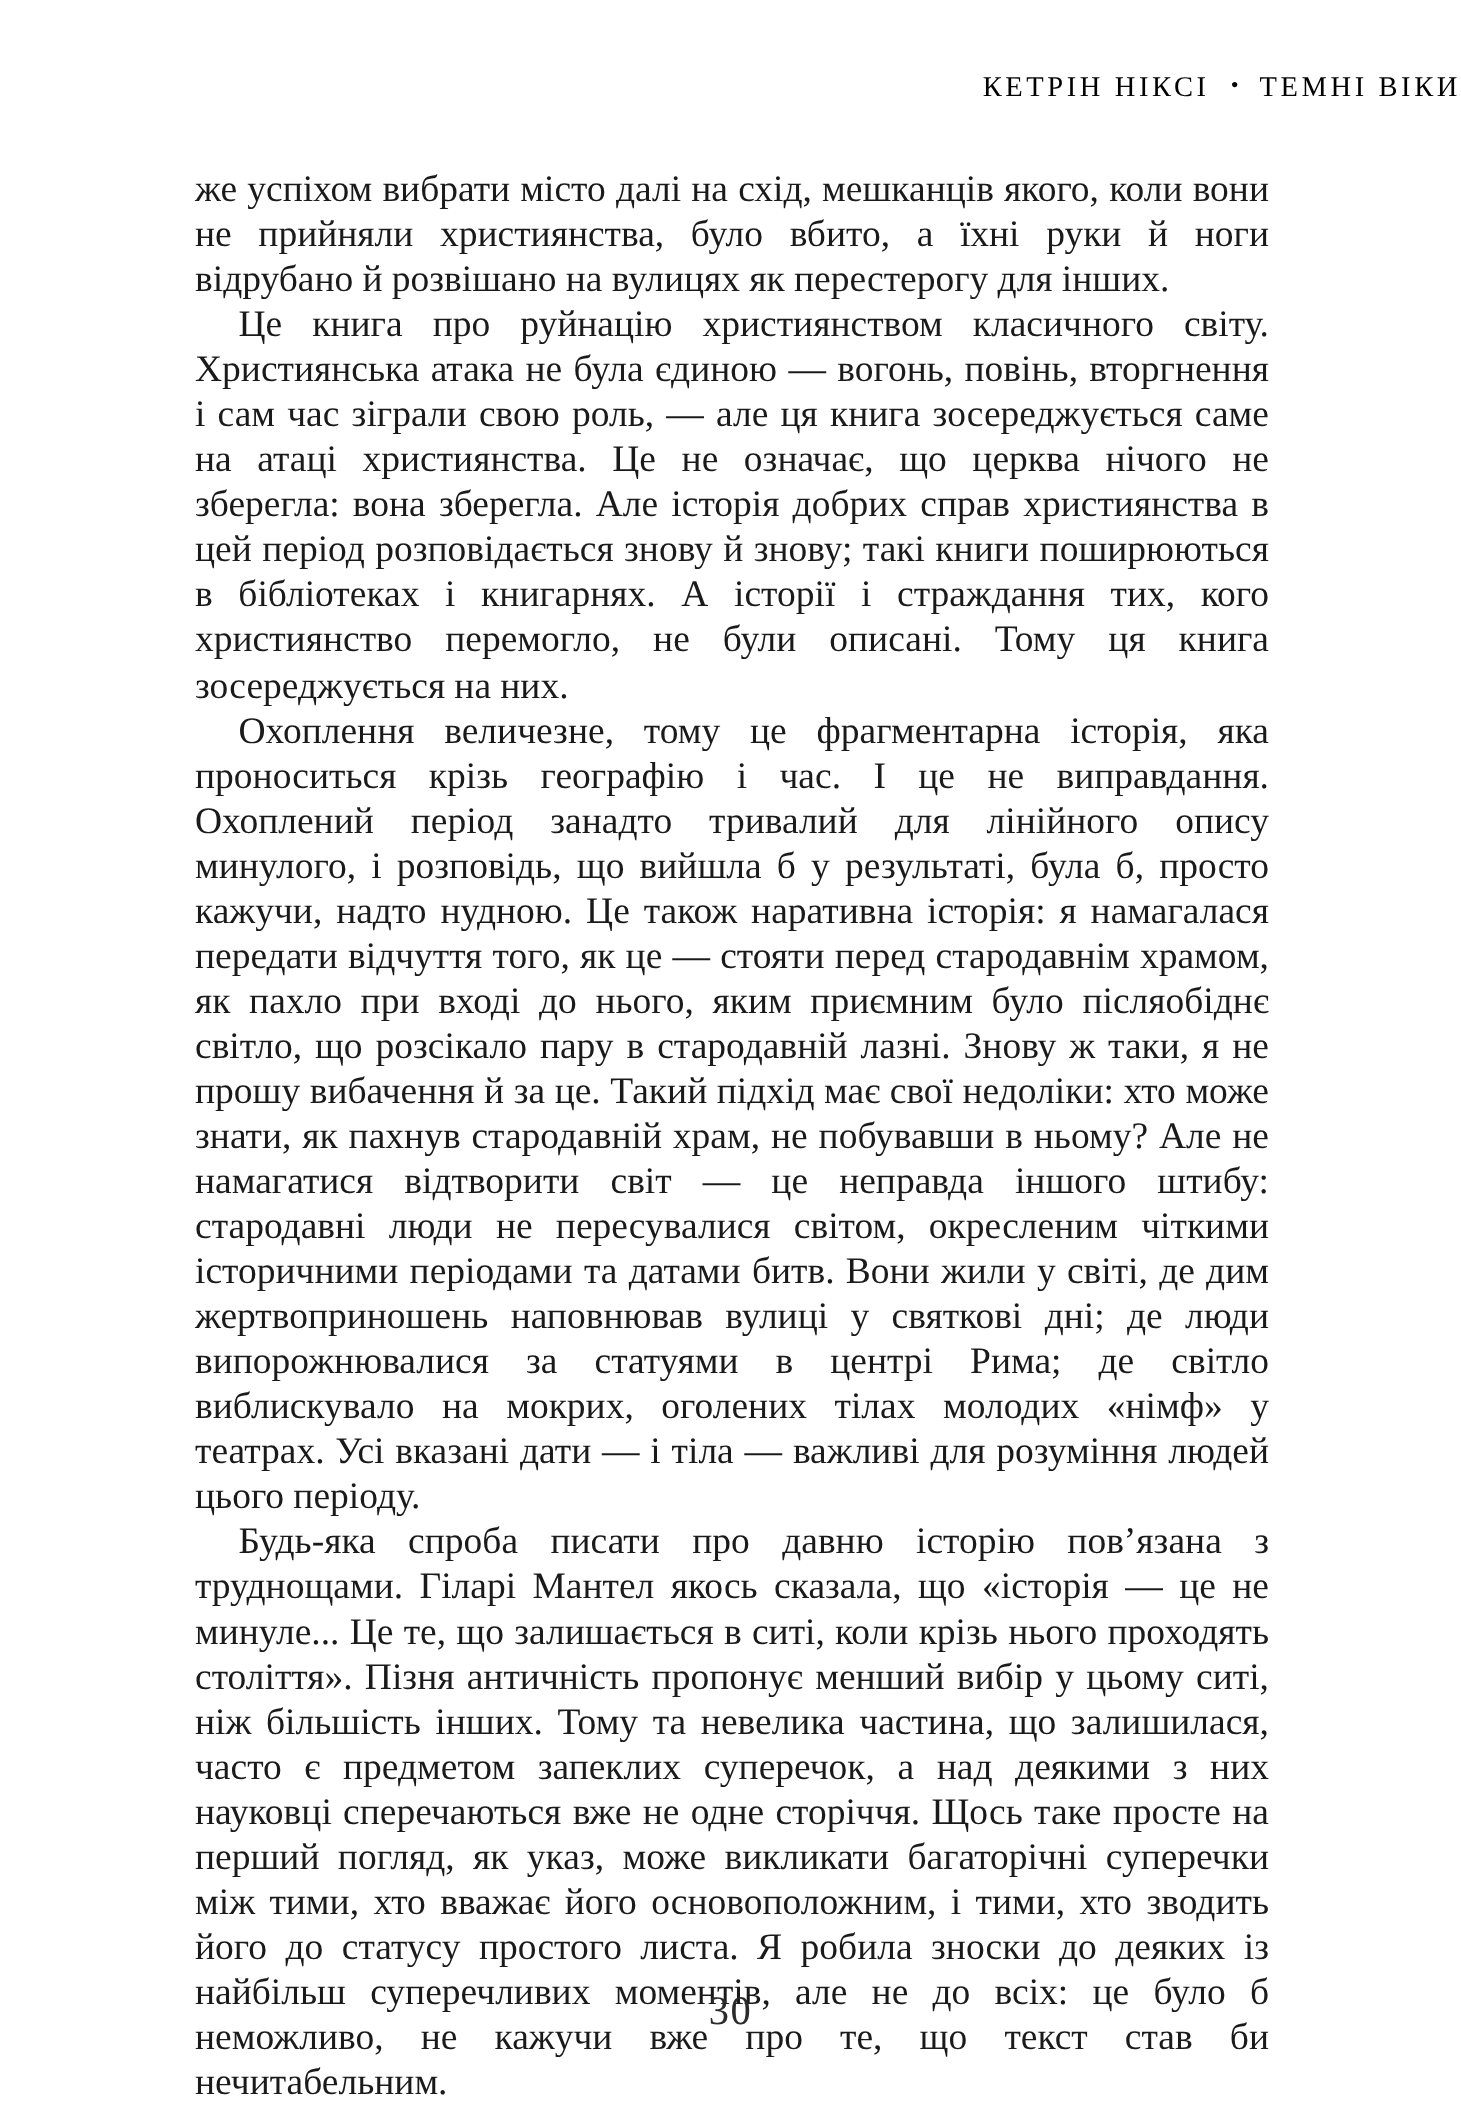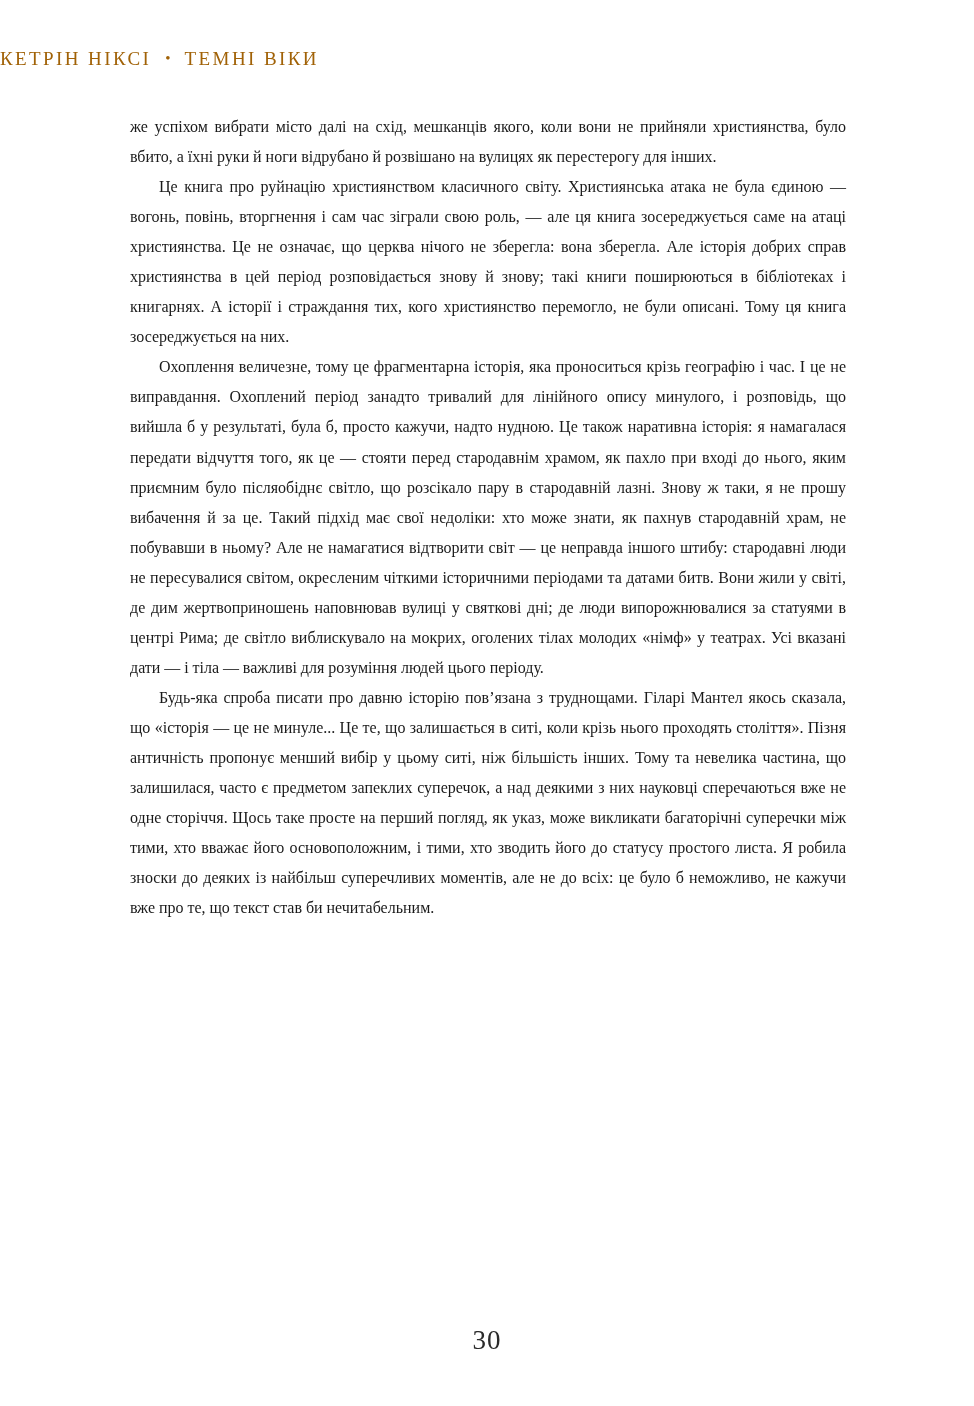--- a/index.html
+++ b/index.html
@@ -19,24 +19,24 @@
     font-family: "Liberation Serif", "DejaVu Serif", serif;
     color: #1a1a1a;
   }
 
   
   .running-head {
     position: absolute;
     top: 48px;
     left: 0;
     width: 100%;
-    text-align: left;
+    text-align: right;
     font-size: 19px;
     letter-spacing: 2.4px;
-    color: #a16207;
+    color: #000000;
     white-space: nowrap;
     font-variant: normal;
   }
   .running-head .rh-part {
     display: inline;
   }
   .running-head .rh-sep {
     display: inline-block;
     margin: 0 14px;
     vertical-align: middle;
@@ -48,21 +48,21 @@
 
   
   .textblock {
     position: absolute;
     top: 112px;
     left: 130px;
     width: 716px;
   }
   p.para {
     margin: 0;
-    font-size: 16px;
+    font-size: 25px;
     line-height: 30.05px;
     text-align: justify;
     text-justify: inter-word;
     text-indent: 0;
     hyphens: none;
     word-spacing: -0.1px;
   }
   p.para.indent {
     text-indent: 29px;
   }

